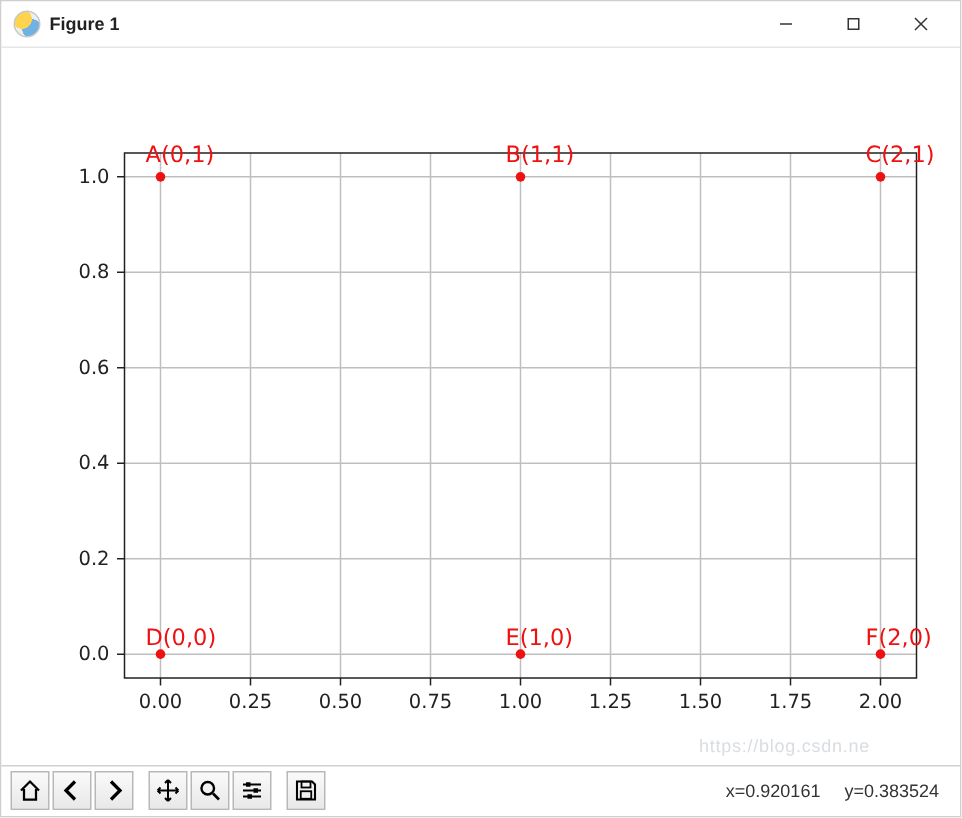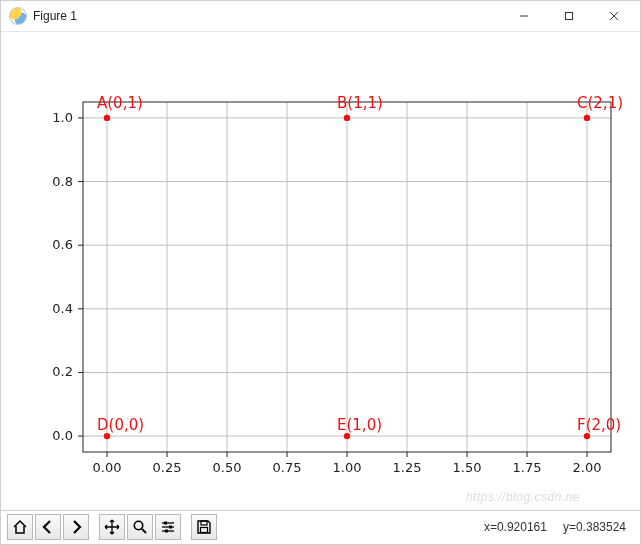--- a/index.html
+++ b/index.html
@@ -21,20 +21,21 @@
     display: flex;
     flex-direction: column;
   }
   .titlebar {
     height: 30px;
     display: flex;
     align-items: center;
     padding: 0 4px 0 8px;
     background: #fff;
     border-bottom: 1px solid #e6e6e6;
+    font-weight: bold;
   }
   .titlebar .app-icon {
     width: 16px;
     height: 16px;
     margin-right: 6px;
     border-radius: 50%;
     background:
       radial-gradient(circle at 30% 30%, #ffd34d 0 40%, transparent 41%),
       radial-gradient(circle at 70% 70%, #6fb2e3 0 40%, transparent 41%),
       #eee;
@@ -101,21 +102,20 @@
     padding-right: 8px;
   }
   .watermark {
     position: absolute;
     right: 60px;
     bottom: 6px;
     color: #d9dde1;
     font-size: 12px;
     letter-spacing: 0.5px;
     pointer-events: none;
-    font-style: italic;
   }
   .tick line { stroke: #222; stroke-width: 1; }
   .grid line { stroke: #bfbfbf; stroke-width: 1; }
   .axes-frame { fill: none; stroke: #222; stroke-width: 1; }
 </style>
 </head>
 <body>
 
 <div class="window">
 

